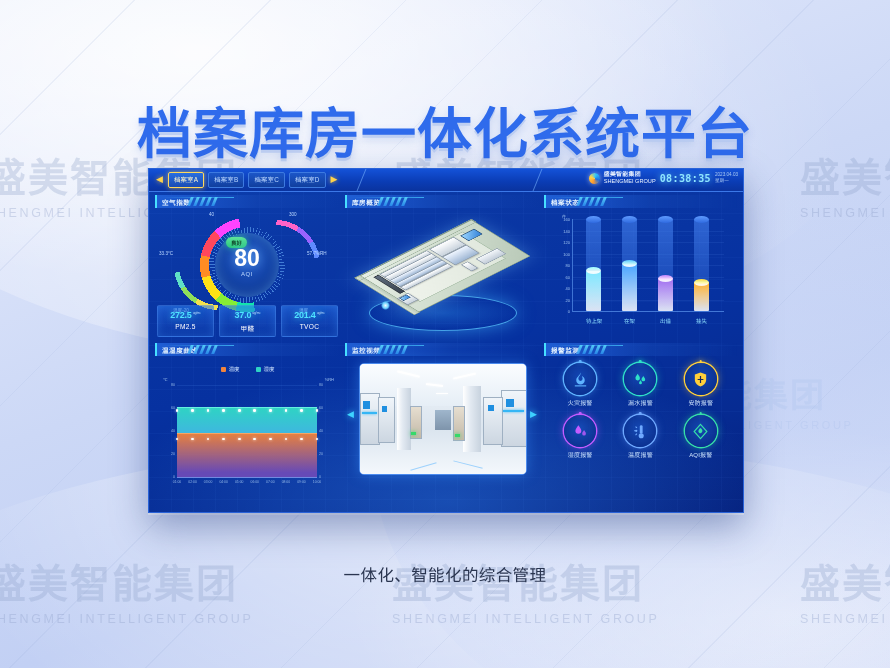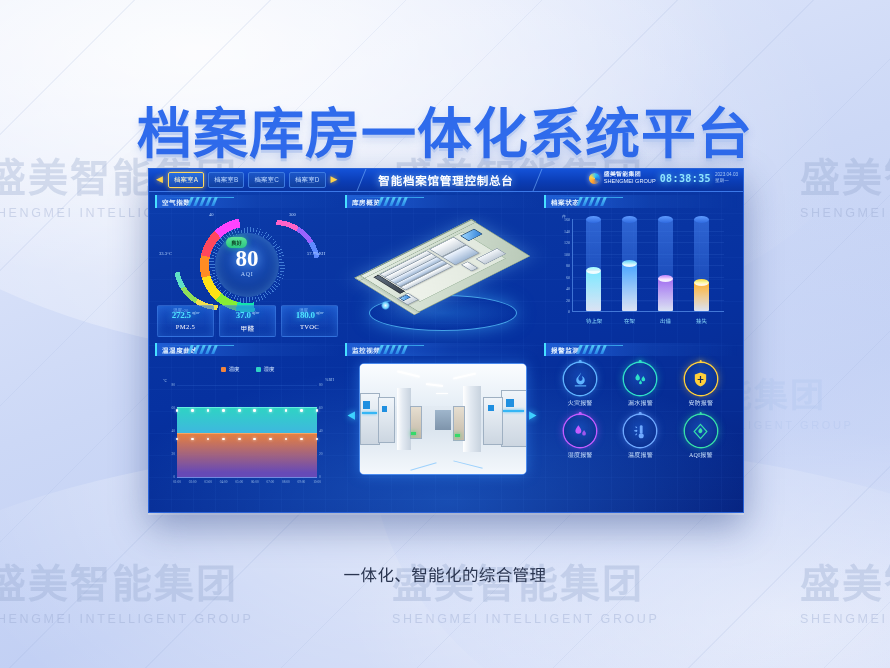--- a/index.html
+++ b/index.html
@@ -77,21 +77,21 @@
   .logo-dot{width:11px;height:11px;border-radius:50%;
      background:conic-gradient(from 200deg,#ff9a2e,#ffd24a,#2ec6ff,#1f6fe0,#ff9a2e);
      box-shadow:0 0 5px rgba(255,255,255,.55);}
   .logo-txt{font-size:5.6px;line-height:1.25;color:#eaf3ff;}
   .logo-txt b{display:block;font-size:5.9px;letter-spacing:.3px;}
   .clock{font-size:10px;font-weight:700;color:#8fe6ff;letter-spacing:.4px;
      text-shadow:0 0 7px rgba(110,220,255,.9);font-family:"DejaVu Sans Mono",monospace;}
   .cdate{font-size:4.6px;line-height:1.35;color:#a8c8f2;text-align:left;}
 
   
-  .panel{position:absolute;font-family:Liberation Serif, serif;}
+  .panel{position:absolute;}
   .ptitle{position:relative;height:13px;
      background:linear-gradient(90deg, rgba(32,96,215,.95) 0%, rgba(20,70,180,.55) 55%, rgba(12,50,150,0) 100%);
      border-left:2px solid #47e0ff;}
   .ptitle span{position:absolute;left:5px;top:2.2px;font-size:6.6px;font-weight:700;color:#e7f4ff;letter-spacing:.5px;}
   .pt-deco{position:absolute;right:2px;top:1.5px;width:54px;height:9px;}
   .pt-deco i{position:absolute;top:0;width:3px;height:9px;transform:skewX(-22deg);
      background:linear-gradient(180deg,#63e4ff,#2a8ff0);opacity:.85;}
   .pt-line{position:absolute;right:2px;top:11.5px;width:72px;height:1px;background:linear-gradient(90deg,rgba(70,200,255,0),rgba(70,200,255,.75));}
 
   
@@ -263,21 +263,20 @@
 
 <h1 class="main-title">档案库房一体化系统平台</h1>
 
 <div class="dash">
   <div class="dash-grid"></div>
     <div class="dash-glow"></div>
 
   <div class="dhead">
     <div class="dhead-slant sl1"></div>
       <div class="dhead-slant sl2"></div>
-    <div class="dhead-title">智能档案馆管理控制总台</div>
     <div class="tabs">
       <span class="arw">◀</span>
       <span class="tab active">档案室A</span>
       <span class="tab">档案室B</span>
       <span class="tab">档案室C</span>
       <span class="tab">档案室D</span>
       <span class="arw">▶</span>
     </div>
     <div class="dright">
       <span class="logo-dot"></span>
@@ -322,21 +321,21 @@
     <div class="metrics">
       <div class="metric">
         <div class="m-val"><span>272.5</span><sup>ug/m³</sup></div>
         <div class="m-lab">PM2.5</div>
       </div>
       <div class="metric">
         <div class="m-val"><span>37.0</span><sup>ug/m³</sup></div>
         <div class="m-lab">甲醛</div>
       </div>
       <div class="metric">
-        <div class="m-val"><span>180.0</span><sup>ug/m³</sup></div>
+        <div class="m-val"><span>201.4</span><sup>ug/m³</sup></div>
         <div class="m-lab">TVOC</div>
       </div>
     </div>
   </div>
 
   <div class="panel p-room">
     <div class="ptitle">
       <span>库房概览</span>
       <span class="pt-deco">
         <i style="right:0"></i>

